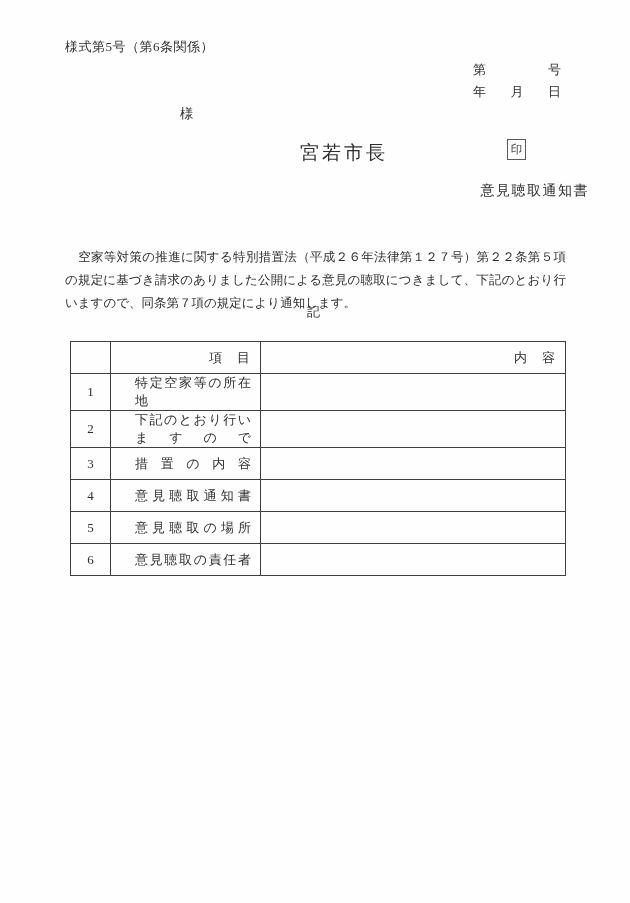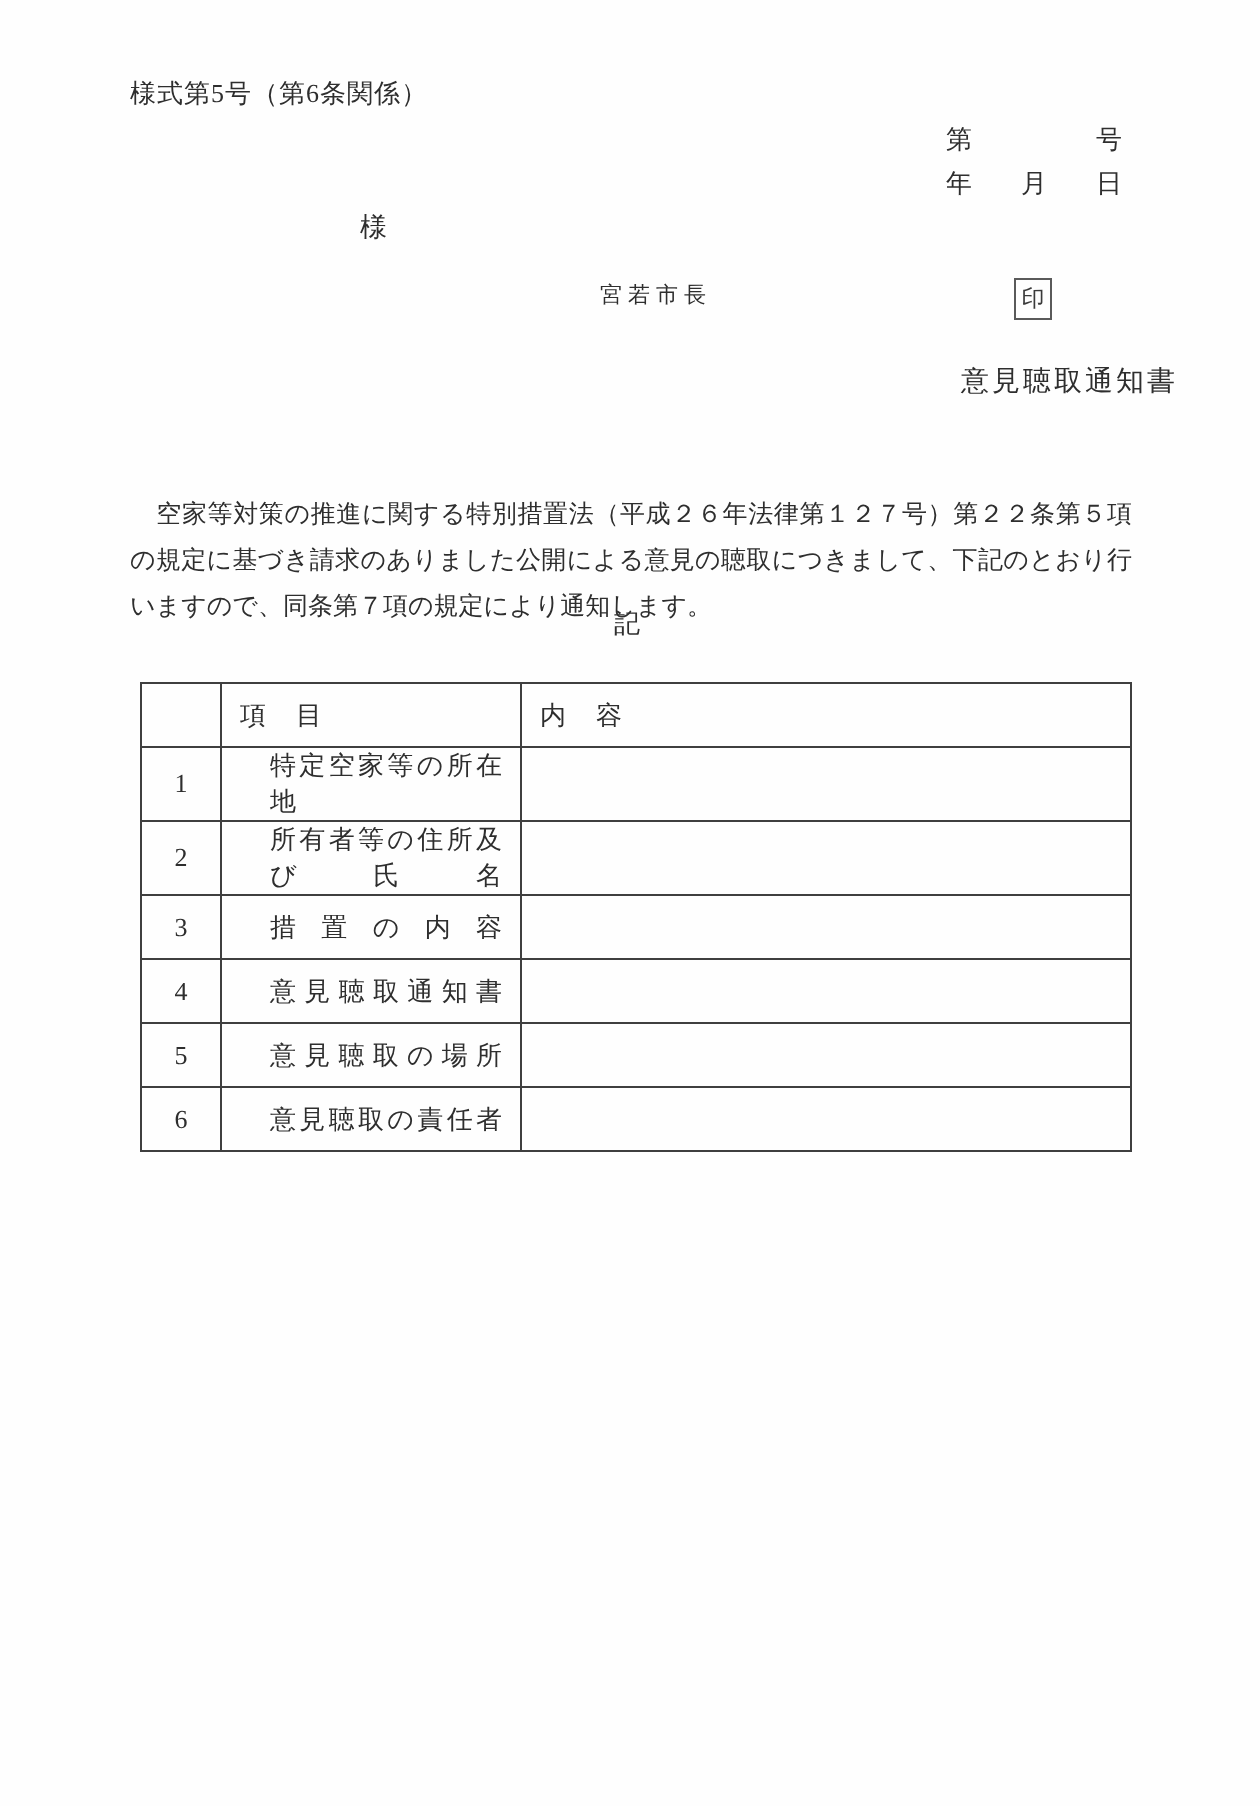--- a/index.html
+++ b/index.html
@@ -39,21 +39,21 @@
     font-size: 13px;
   }
 
   .addressee {
     left: 180px; top: 105px;
     font-size: 13.5px;
   }
 
   .sender {
     left: 300px; top: 140px;
-    font-size: 11px;
+    font-size: 19px;
     letter-spacing: 3px;
   }
 
   .seal-box {
     left: 507px; top: 139px;
     width: 19px; height: 21px;
     border: 1px solid #5a5a5a;
     display: flex;
     align-items: center;
     justify-content: center;
@@ -106,21 +106,21 @@
     height: 32px;
     padding: 0 9px;
     box-sizing: border-box;
     vertical-align: middle;
   }
   .notice-table td.no-cell {
     text-align: center;
     padding: 0 2px;
   }
   .notice-table td.head-cell {
-    text-align: left;
+    text-align: right;
     letter-spacing: 1px;
     margin-top: 32px;
   }
   .notice-table td.item-cell {
     text-align: justify;
     text-align-last: justify;
     padding-left: 24px;
     -moz-text-align-last: justify;
   }
   .notice-table td.content-cell { }
@@ -169,21 +169,21 @@
         <td class="head-cell">項　目</td>
         <td class="head-cell">内　容</td>
       </tr>
       <tr>
         <td class="no-cell">1</td>
         <td class="item-cell">特定空家等の所在地</td>
         <td class="content-cell"></td>
       </tr>
       <tr>
         <td class="no-cell">2</td>
-        <td class="item-cell">所有者等の住所及び氏名</td>
+        <td class="item-cell">下記のとおり行いますので</td>
         <td class="content-cell"></td>
       </tr>
       <tr>
         <td class="no-cell">3</td>
         <td class="item-cell">措置の内容</td>
         <td class="content-cell"></td>
       </tr>
       <tr>
         <td class="no-cell">4</td>
         <td class="item-cell">意見聴取通知書</td>

